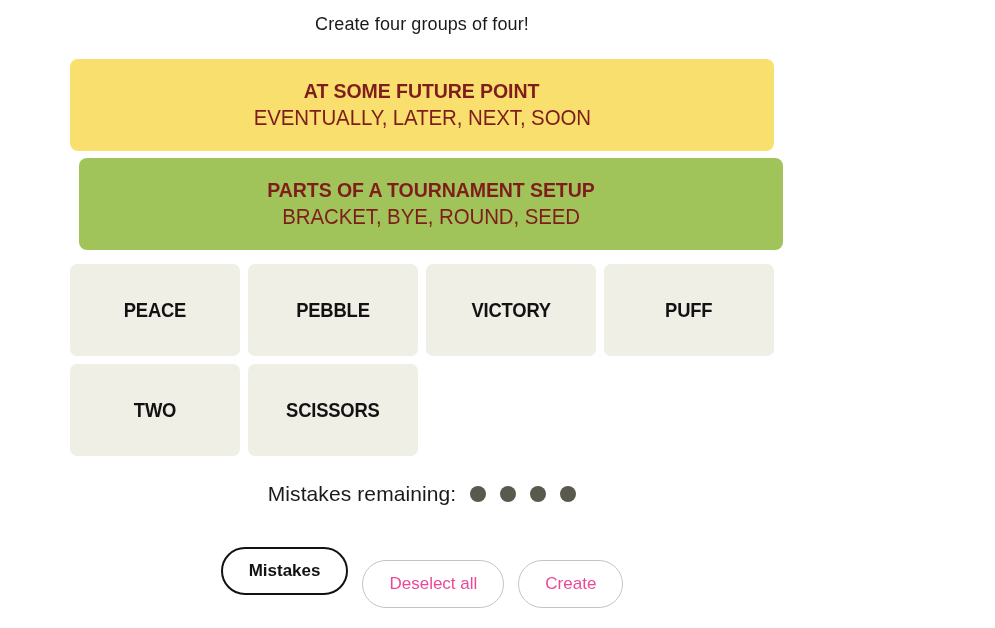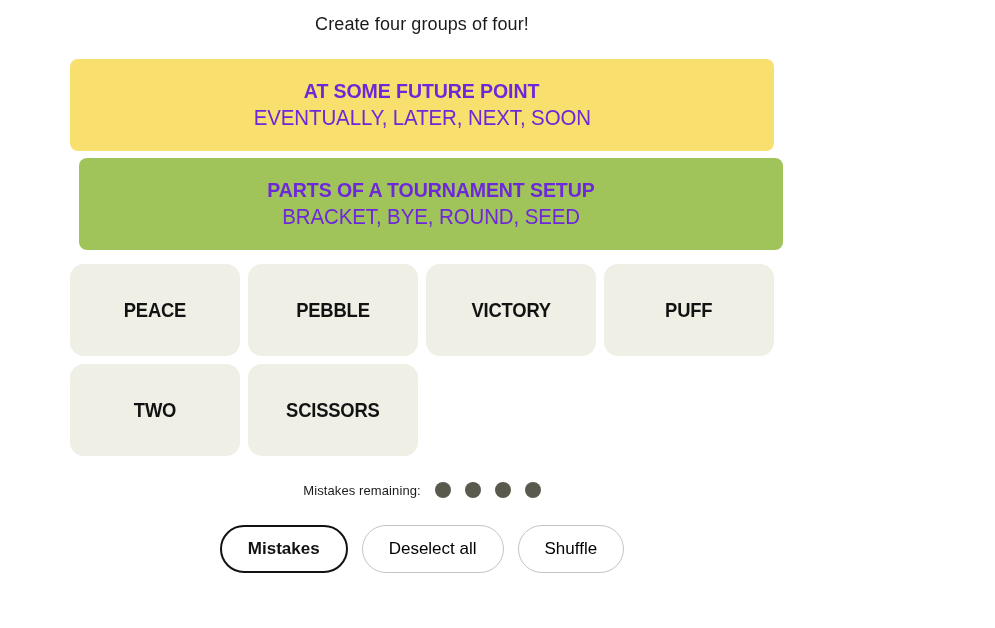--- a/index.html
+++ b/index.html
@@ -44,21 +44,21 @@
 
   
   .solved-row {
     width: 704px;
     height: 92px;
     border-radius: 8px;
     display: flex;
     flex-direction: column;
     align-items: center;
     justify-content: center;
-    color: #6d28d9;
+    color: #7f1d1d;
     text-align: center;
   }
 
   .solved-title {
     font-size: 21px;
     line-height: 26px;
     font-weight: 700;
     letter-spacing: -0.1px;
     transform: scaleX(0.93);
   }
@@ -75,21 +75,21 @@
   .tile-grid {
     width: 704px;
     display: grid;
     grid-template-columns: repeat(4, 1fr);
     grid-auto-rows: 92px;
     gap: 8px;
   }
 
   .tile {
     background: #efefe6;
-    border-radius: 14px;
+    border-radius: 7px;
     border: none;
     display: flex;
     align-items: center;
     justify-content: center;
     cursor: pointer;
     font-family: "Liberation Sans", sans-serif;
     padding: 10px;
   }
 
   .tile-label {
@@ -104,21 +104,21 @@
 
   
   .mistakes {
     margin-top: 26px;
     display: flex;
     align-items: center;
     gap: 14px;
   }
 
   .mistakes-label {
-    font-size: 13px;
+    font-size: 21px;
     color: #1b1b1b;
     font-weight: 400;
     letter-spacing: 0.1px;
   }
 
   .dots {
     display: flex;
     align-items: center;
     gap: 14px;
   }
@@ -153,23 +153,24 @@
 
   .btn.enabled {
     border: 2px solid #121212;
     color: #121212;
     font-weight: 700;
     cursor: pointer;
   }
 
   .btn.disabled {
     border: 1.5px solid #c4c4c4;
-    color: #000000;
+    color: #ec4899;
     font-weight: 400;
     cursor: default;
+    margin-top: 27px;
   }
 </style>
 </head>
 <body>
 
 <div id="app">
 
   <div class="instruction">Create four groups of four!</div>
 
   <div class="board">
@@ -214,16 +215,16 @@
         <span class="dot" style="background: rgb(90, 89, 78);"></span>
         <span class="dot" style="background: rgb(90, 89, 78);"></span>
         <span class="dot" style="background: rgb(90, 89, 78);"></span>
         <span class="dot" style="background: rgb(90, 89, 78);"></span>
       </span>
   </div>
 
   <div class="actions" id="actions">
       <button class="btn enabled">Mistakes</button>
       <button class="btn disabled">Deselect all</button>
-      <button class="btn disabled">Shuffle</button>
+      <button class="btn disabled">Create</button>
     </div>
 
 </div>
 
 </body></html>

